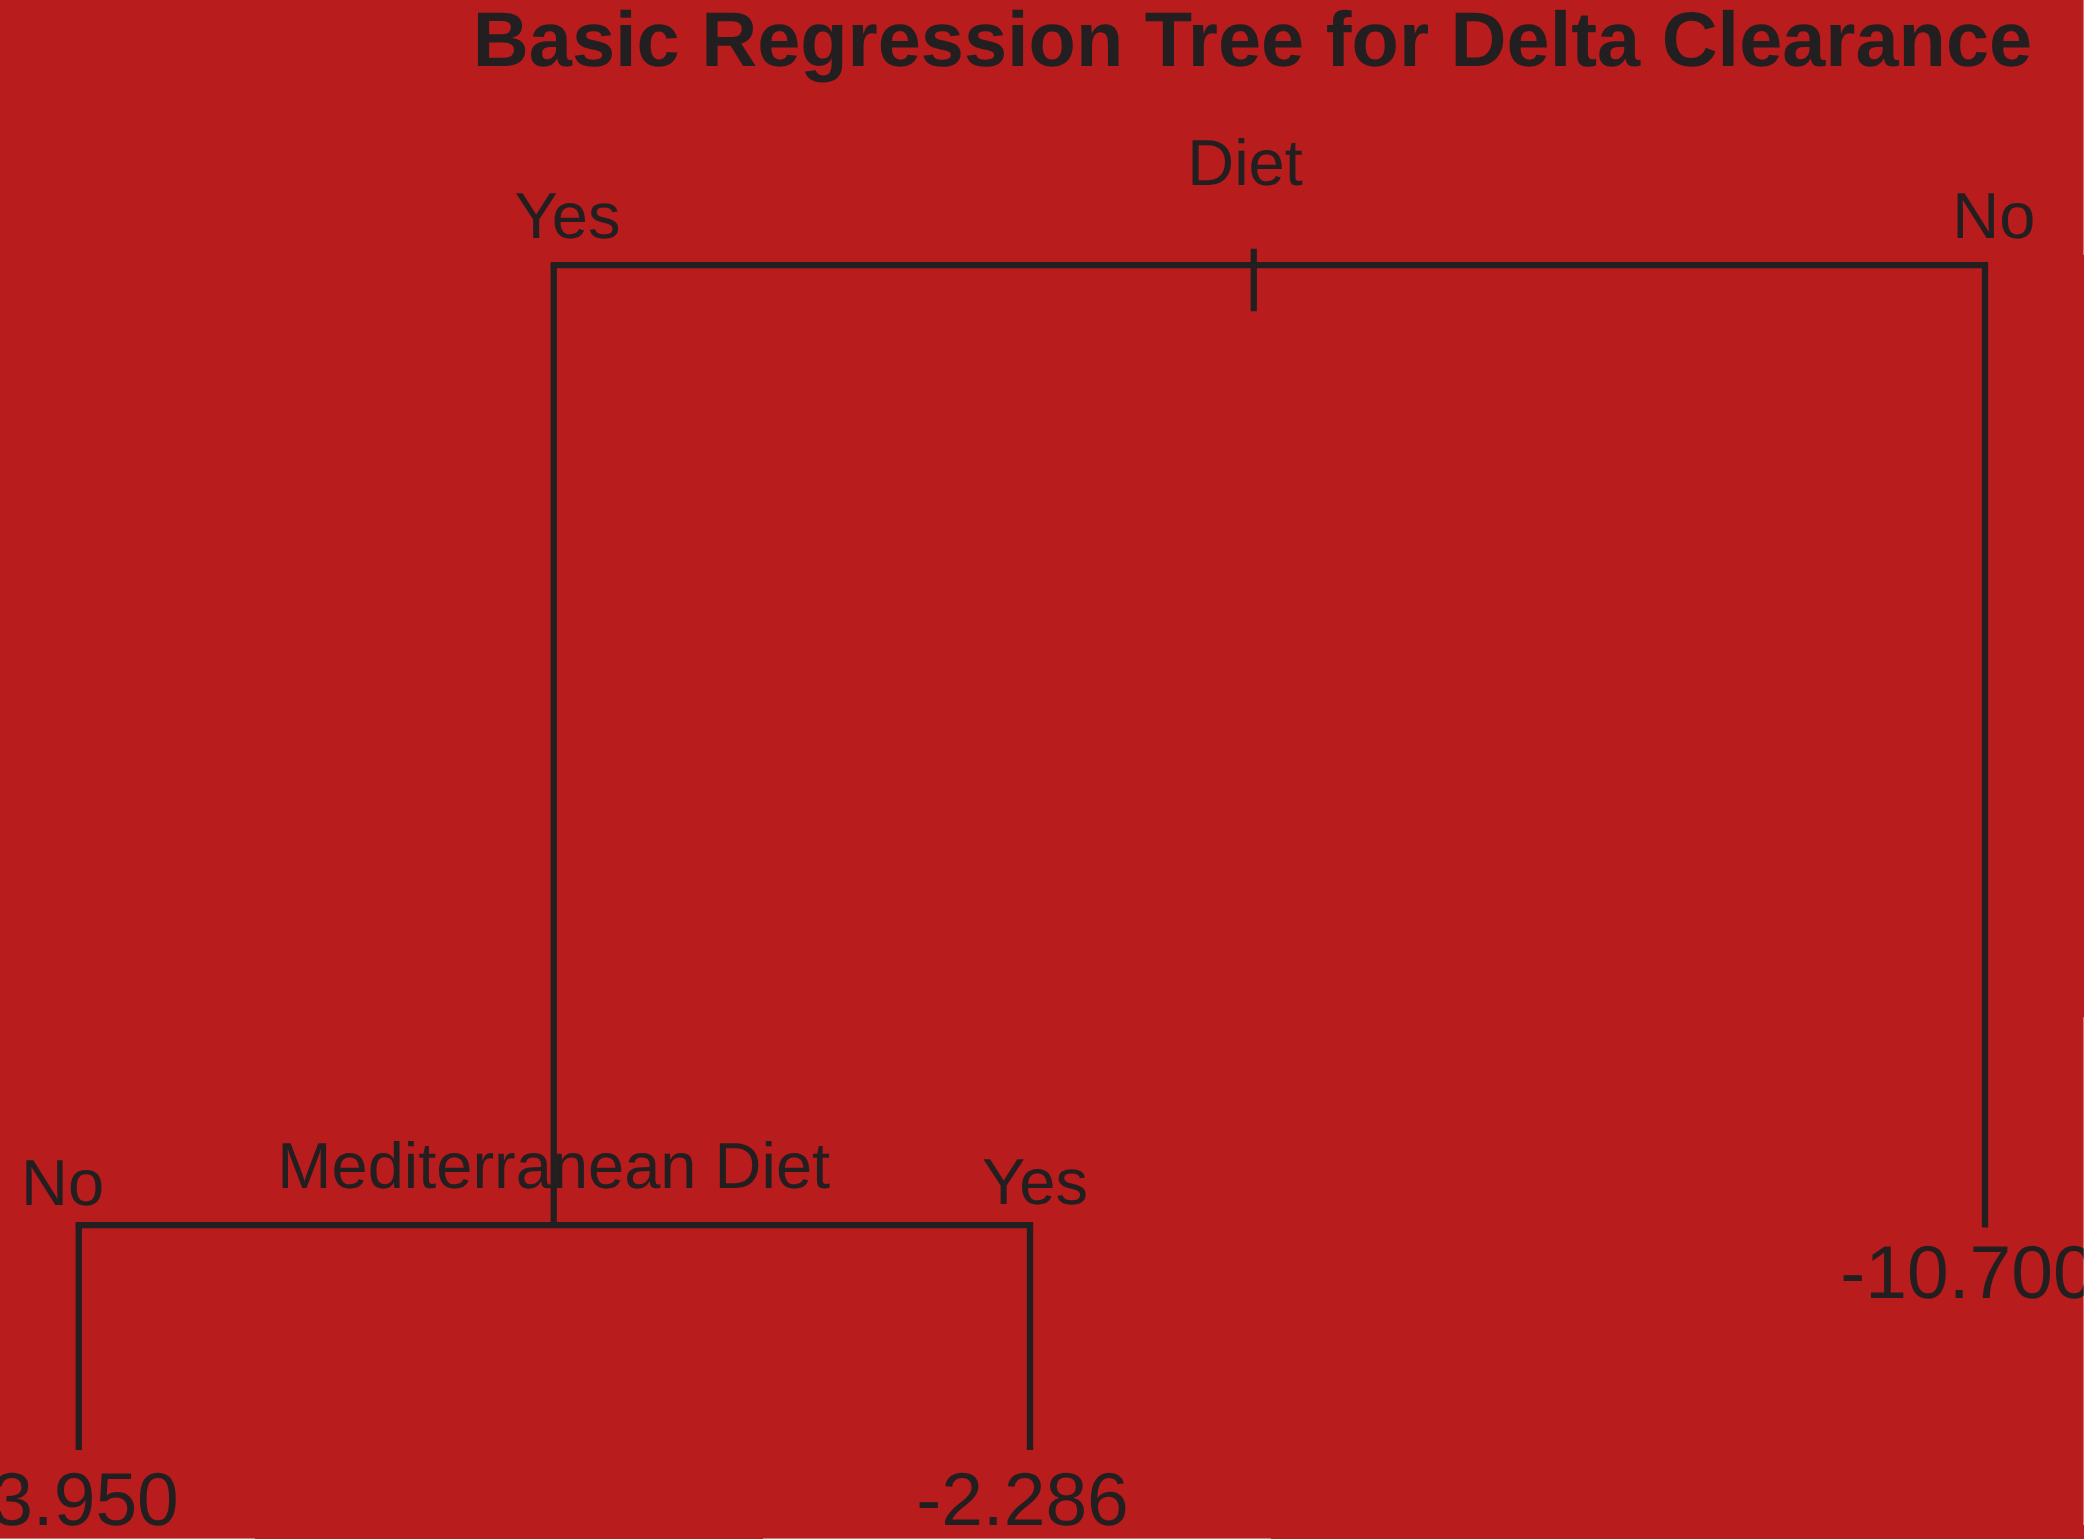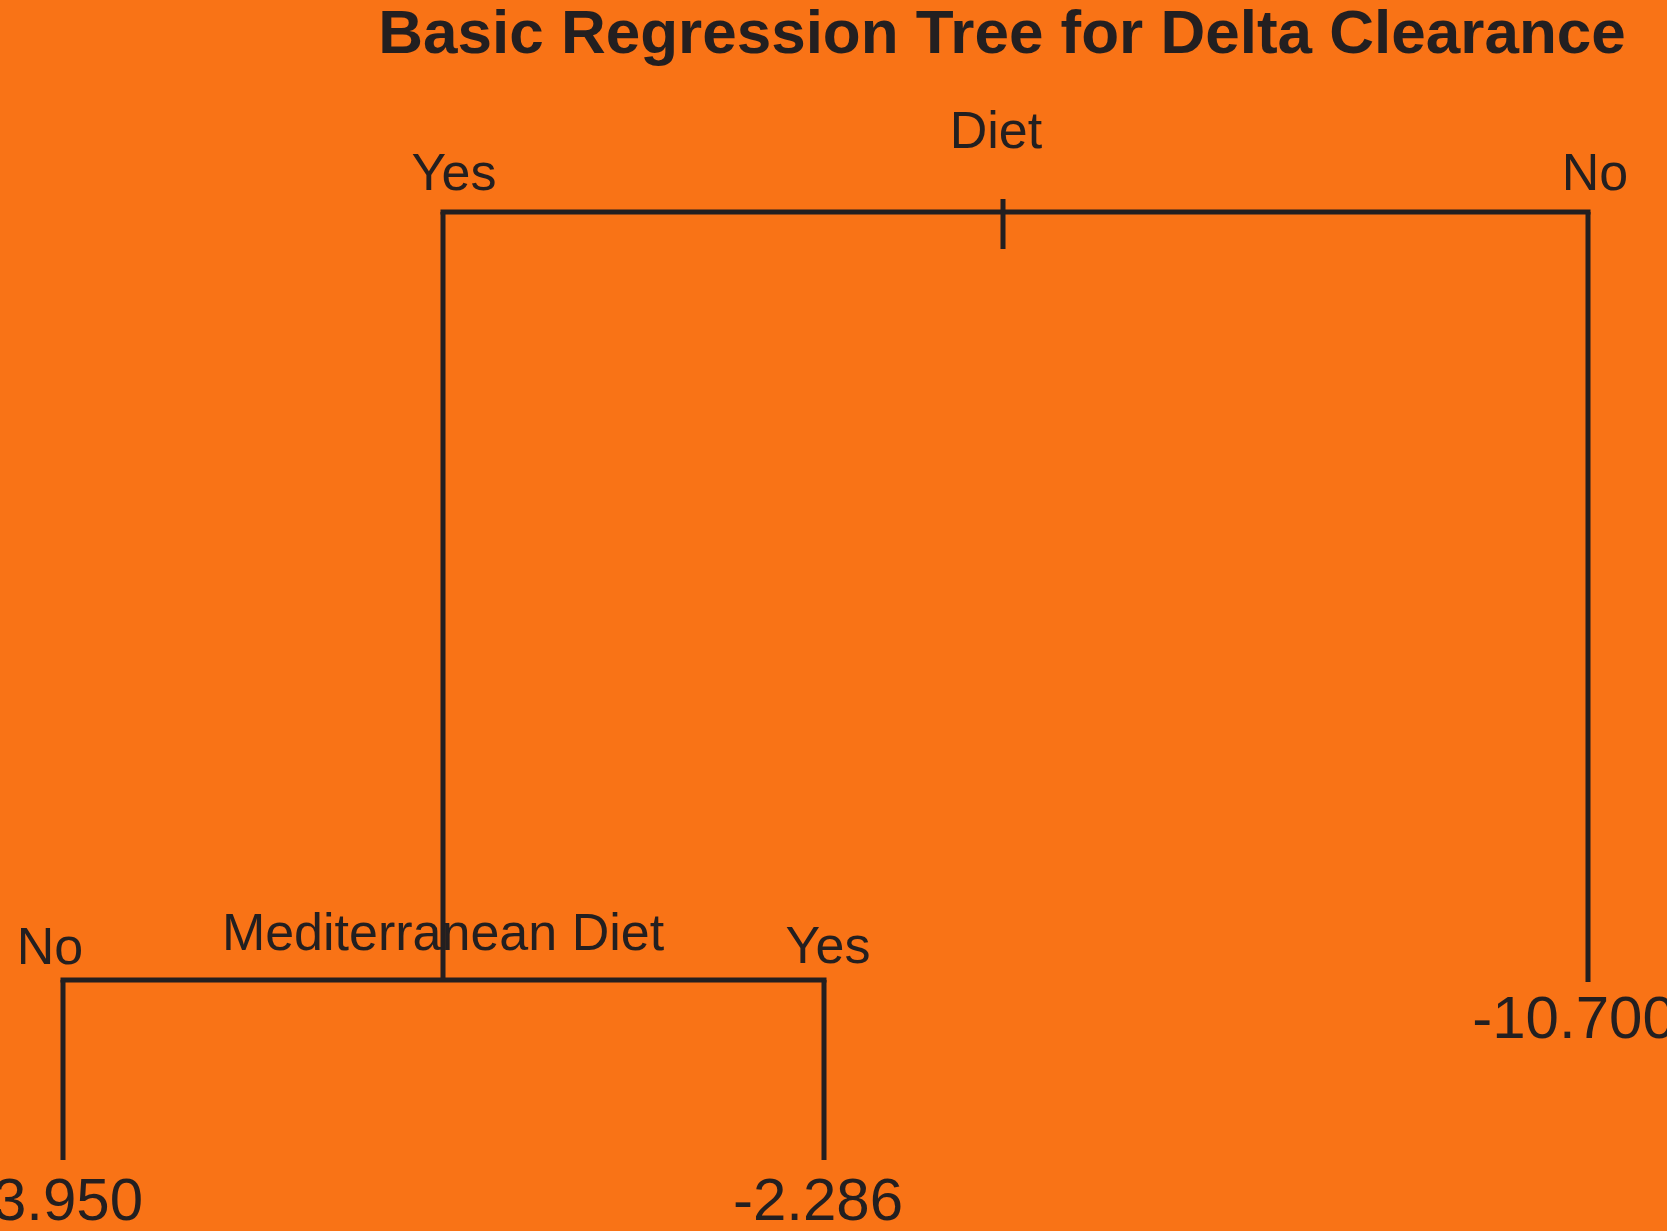--- a/index.html
+++ b/index.html
@@ -4,21 +4,21 @@
 <style>
   html, body {
     margin: 0;
     padding: 0;
     background: #ffffff;
   }
   .plot-page {
     position: relative;
     width: 1667px;
     height: 1231px;
-    background: #f97316;
+    background: #b91c1c;
     overflow: hidden;
     font-family: "Liberation Sans", sans-serif;
   }
   svg text {
     font-family: "Liberation Sans", "DejaVu Sans", sans-serif;
     fill: #231f20;
   }
   .title-text {
     font-size: 62px;
     font-weight: bold;

